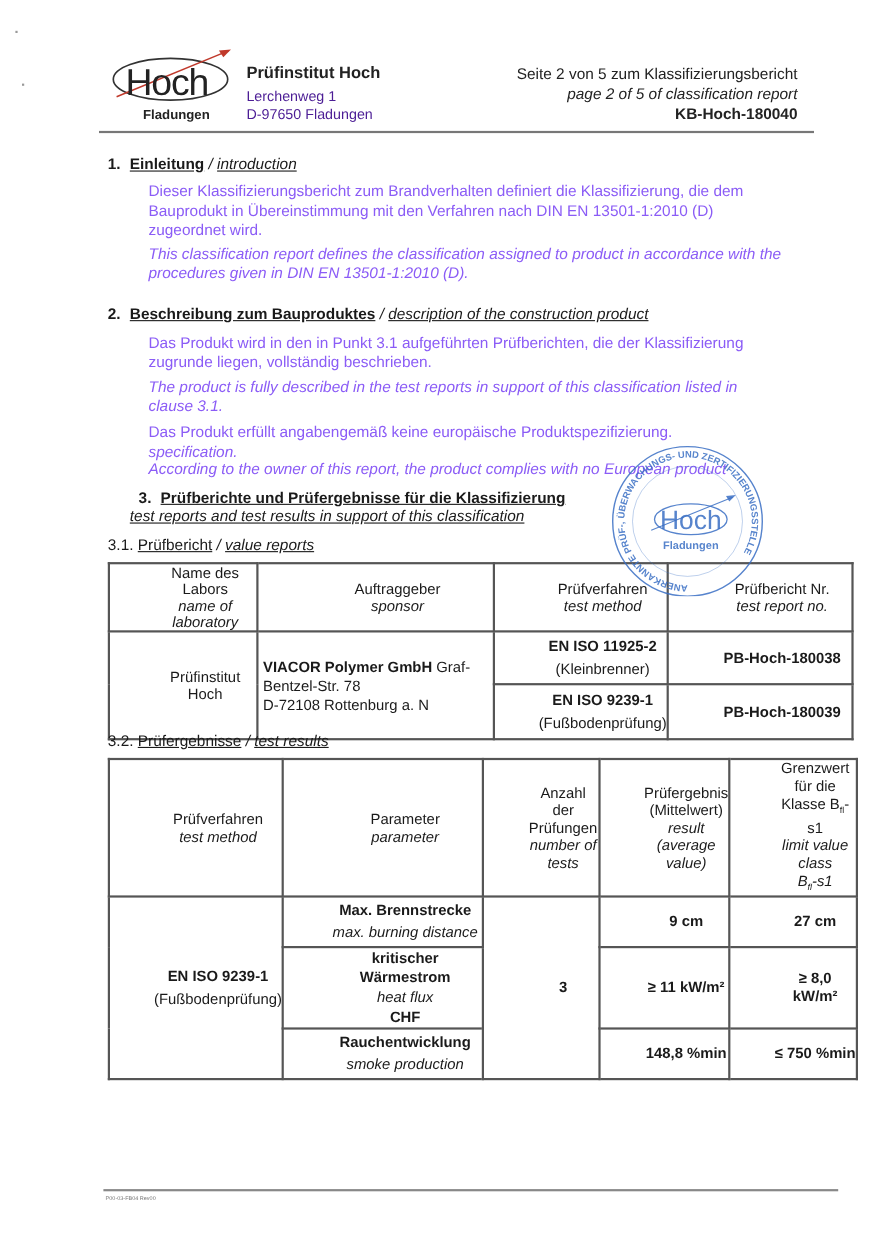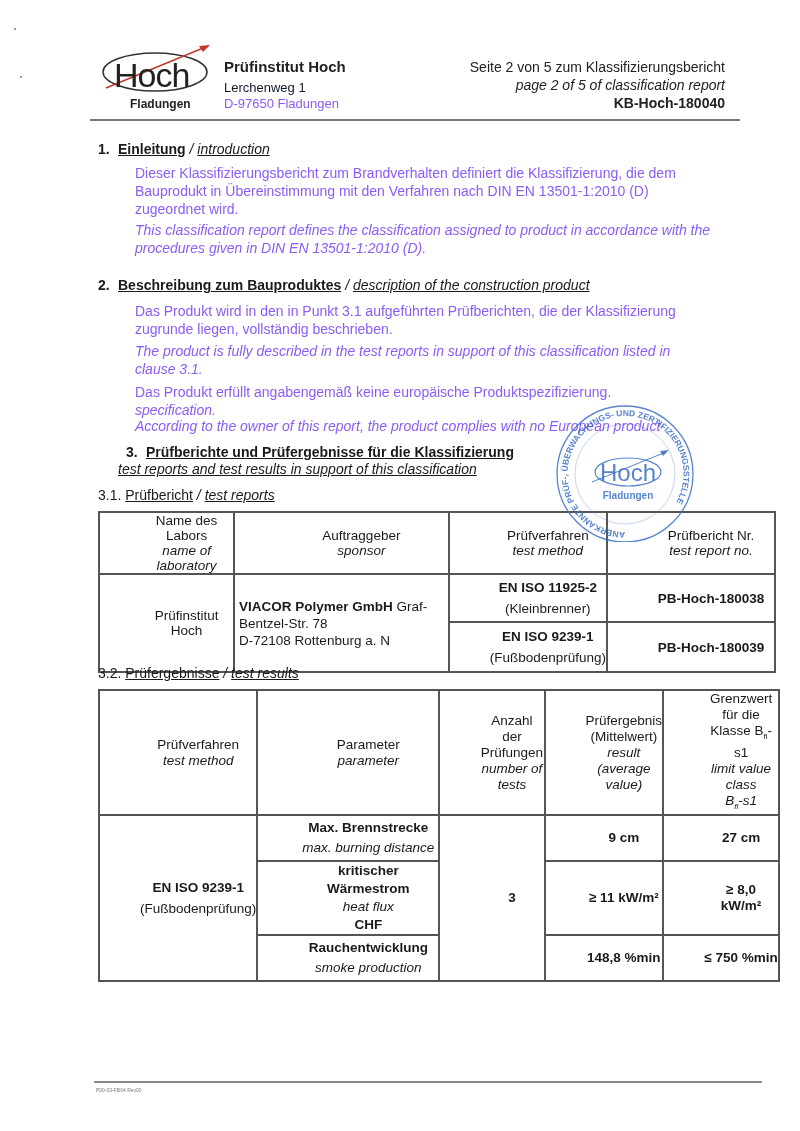--- a/index.html
+++ b/index.html
@@ -4,22 +4,22 @@
 <style>
   * { margin: 0; padding: 0; box-sizing: border-box; }
   html, body { width: 800px; height: 1131px; background: #ffffff; }
   body { position: relative; font-family: "Liberation Sans", sans-serif; color: #1a1a1a; overflow: hidden; }
 
   .header { position: absolute; left: 0; top: 0; width: 800px; height: 120px; }
   .logo { position: absolute; left: 100px; top: 36px; width: 120px; height: 80px; }
   .logo-word { position: absolute; left: 14px; top: 20px; font-family: "Liberation Sans", sans-serif; font-size: 34px; letter-spacing: -1px; color: #222; }
   .logo-sub { position: absolute; left: 30px; top: 61px; font-size: 12px; font-weight: bold; color: #222; }
   .inst-name { position: absolute; left: 224px; top: 58px; font-size: 15px; font-weight: bold; color: #222; }
-  .inst-addr1 { position: absolute; left: 224px; top: 80px; font-size: 13px; color: #0f172a; }
-  .inst-addr2 { position: absolute; left: 224px; top: 96px; font-size: 13px; color: #8b5cf6; }
+  .inst-addr1 { position: absolute; left: 224px; top: 80px; font-size: 13px; color: #4c1d95; }
+  .inst-addr2 { position: absolute; left: 224px; top: 96px; font-size: 13px; color: #4c1d95; }
   .page-info { position: absolute; right: 75px; top: 58px; text-align: right; font-size: 14px; line-height: 18px; color: #222; }
   .page-info .en { font-style: italic; }
   .page-info .ref { font-weight: bold; }
   .header-line { position: absolute; left: 90px; top: 119px; width: 650px; height: 2px; background: #777; }
   .dot { position: absolute; width: 2px; height: 2px; background: #999; }
 
   .content { position: absolute; left: 0; top: 0; width: 800px; }
   .h1 { position: absolute; font-size: 14px; font-weight: bold; color: #1a1a1a; }
   .h1 .num { display: inline-block; width: 20px; }
   .u { text-decoration: underline; }
@@ -100,21 +100,21 @@
     <div>specification.</div>
     <div>According to the owner of this report, the product complies with no European product</div>
   </div>
 
   <div class="h1" style="left:98px;top:444px;margin-left:28px;">
     <span class="num">3.</span><span class="u">Prüfberichte und Prüfergebnisse für die Klassifizierung</span>
   </div>
   <div class="h1 it u" style="left:118px;top:461px;font-weight:normal;">test reports and test results in support of this classification</div>
 
   <div class="sub" style="top:487px;">
-    <span>3.1.</span> <span class="u">Prüfbericht</span><span class="it"> / </span><span class="it u">test reports</span>
+    <span>3.1.</span> <span class="u">Prüfbericht</span><span class="it"> / </span><span class="it u">value reports</span>
   </div>
 
   <table style="left:98px;top:511px;width:678px;">
     <colgroup>
       <col style="width:138px">
         <col style="width:224px">
         <col style="width:142px">
         <col style="width:174px">
     </colgroup>
     <tbody>

